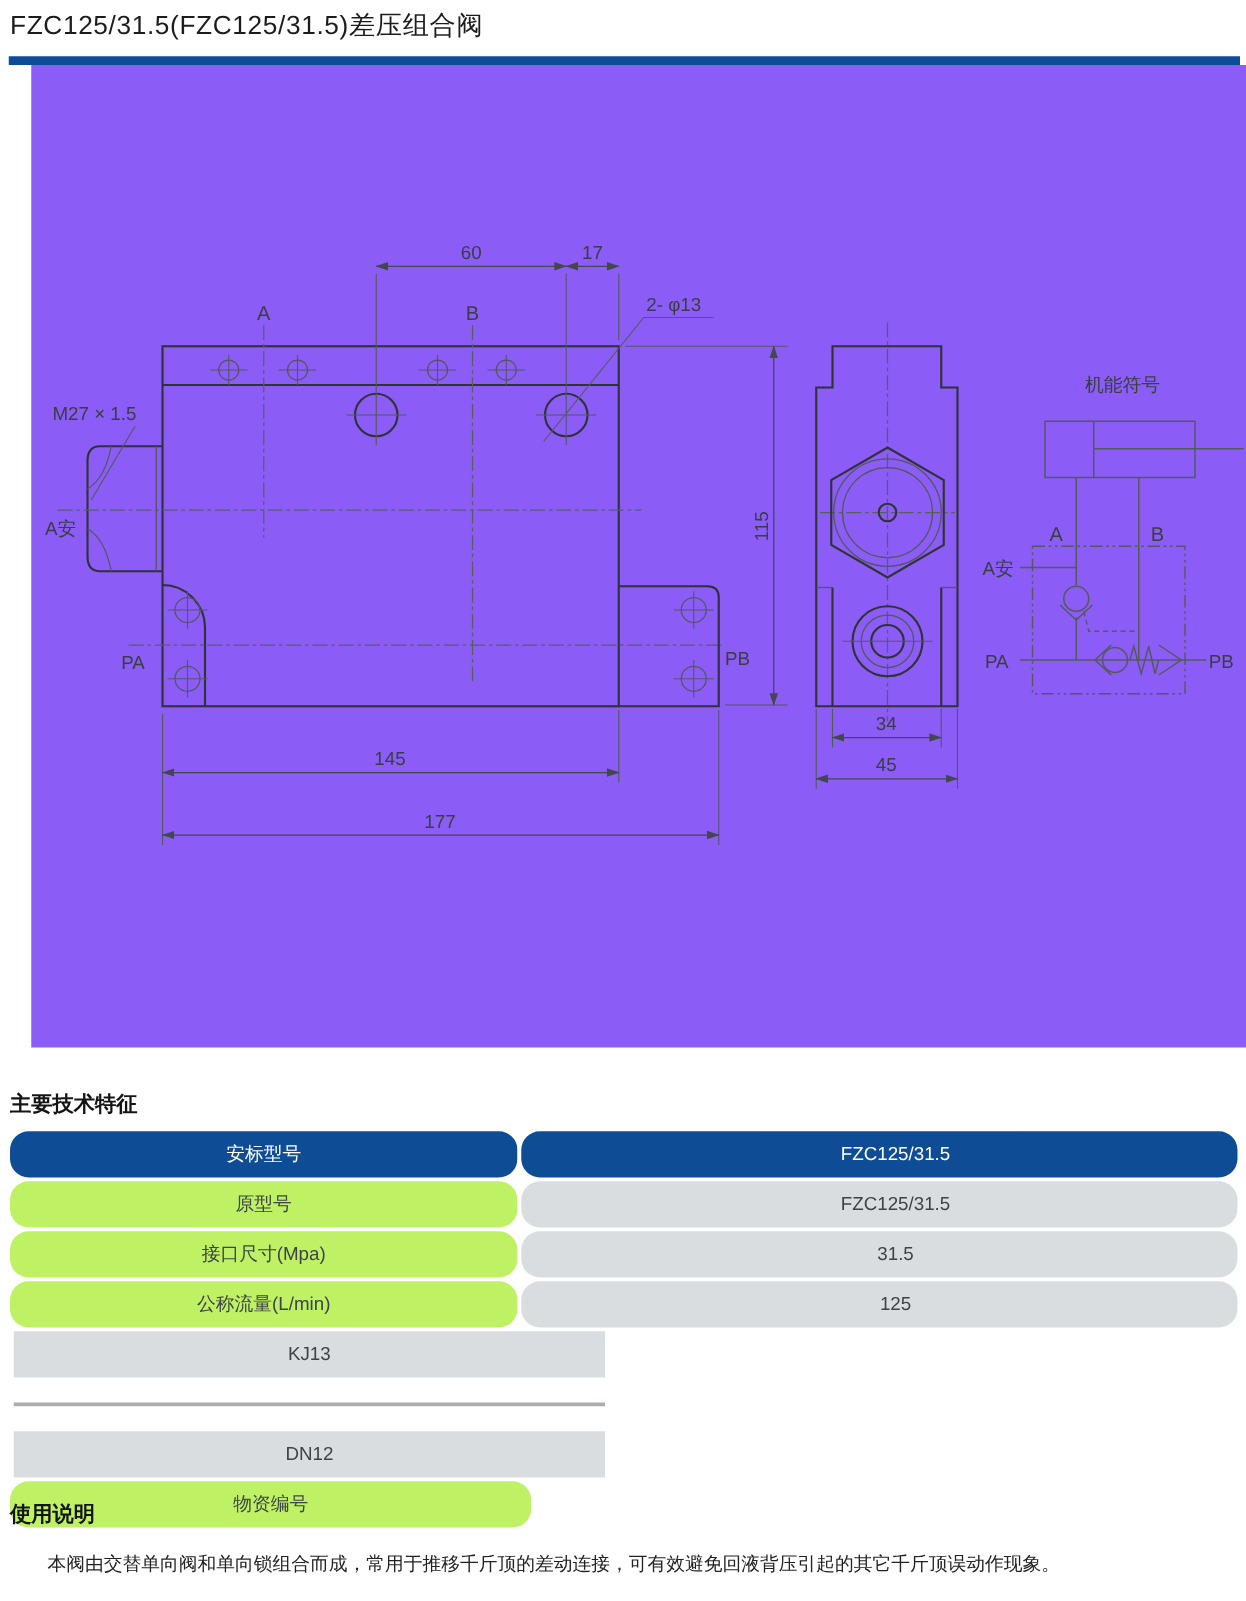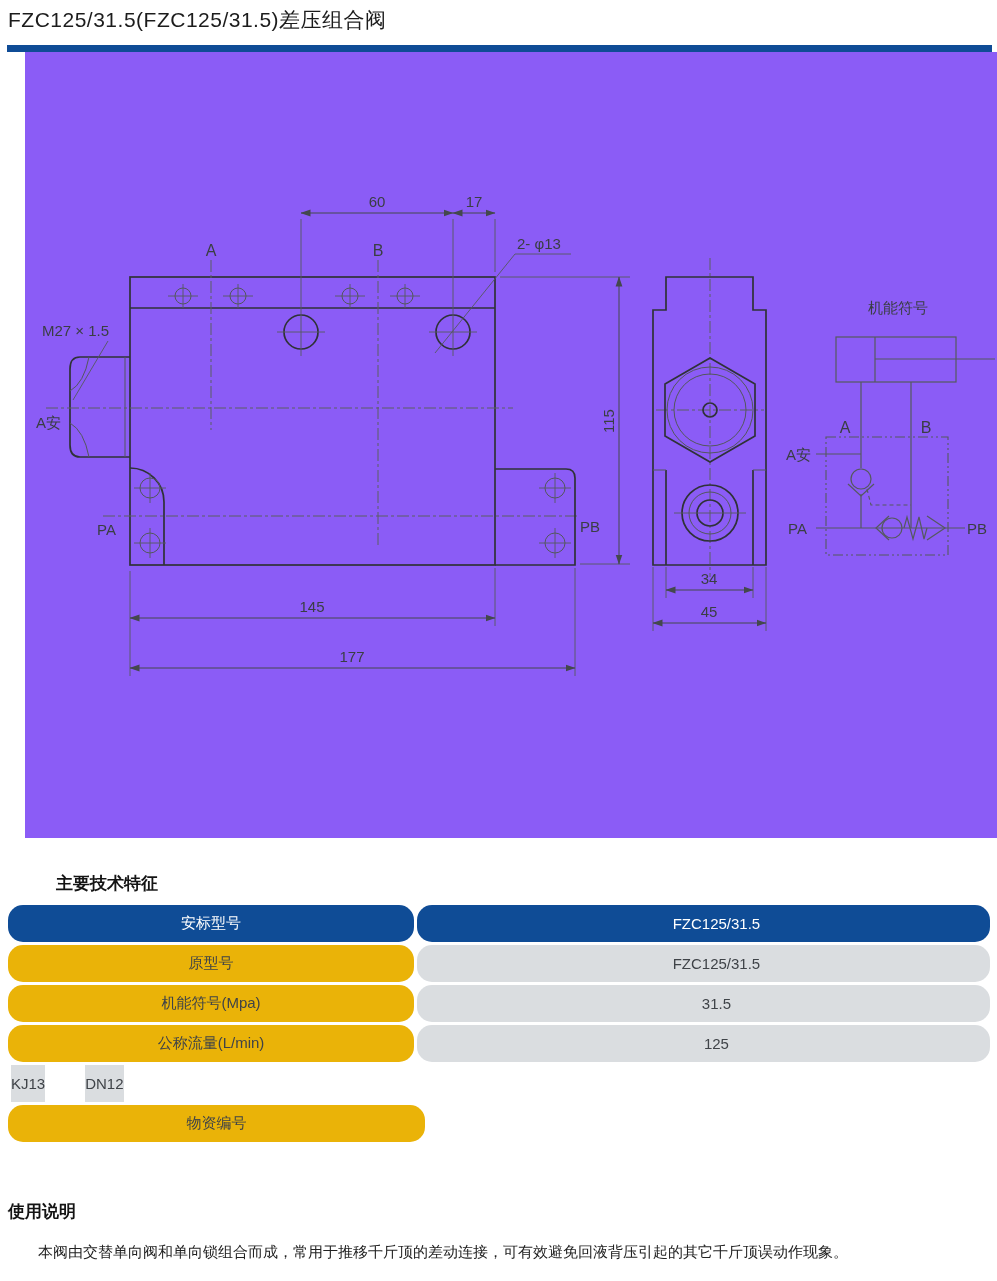--- a/index.html
+++ b/index.html
@@ -14,32 +14,32 @@
   svg .lbl-big{font-size:16px;}
   .outline{stroke:#2f3237;stroke-width:1.7;fill:none;}
   .thin{stroke:#53575c;stroke-width:1;fill:none;}
   .cl{stroke:#5a5e63;stroke-width:1;fill:none;stroke-dasharray:12 3 3 3;}
   .dim{stroke:#44484d;stroke-width:1;fill:none;}
   .ext{stroke:#55595e;stroke-width:.9;fill:none;}
   .sch{stroke:#55595e;stroke-width:1.2;fill:none;}
   .sch-dash{stroke:#55595e;stroke-width:1.1;fill:none;stroke-dasharray:4 3;}
   .sch-env{stroke:#55595e;stroke-width:1.1;fill:none;stroke-dasharray:10 3 2 3 2 3;}
   #tech-heading,#usage-heading{left:8px;font-size:17px;font-weight:600;color:#141414;}
-  #tech-heading{top:872px;margin-left:48px;}
+  #tech-heading{top:872px;}
   #usage-heading{top:1200px;}
   #spec-table{left:8px;top:905px;width:982px;}
   .t-row{display:flex;margin-bottom:3px;}
   .cell{display:flex;align-items:center;justify-content:center;font-size:15px;color:#3f4348;}
-  .cell-l{width:417px;background:#eab308;}
+  .cell-l{width:417px;background:#bef264;}
   .cell-gap{width:3px;background:#ffffff;}
   .cell-r{width:562px;background:#dadde0;padding-left:26px;}
   .h37{height:37px;border-radius:15px;}
   .t-header .cell-l,.t-header .cell-r{background:#0f4c96;color:#ffffff;}
   .merged-left{height:77px;}
-  .stack{display:flex;flex-direction:row;width:473px;gap:20px;}
+  .stack{display:flex;flex-direction:column;width:473px;gap:20px;}
   .stack .sub{height:37px;background:#dadde0;display:flex;align-items:center;justify-content:center;font-size:15px;color:#3f4348;}
   .stack .sub-div{height:3px;background:#a9aeb4;}
   #usage-text{left:8px;top:1241px;width:978px;font-size:15px;line-height:1.5;color:#222;text-indent:2em;}
 </style>
 </head>
 <body>
 
 <div class="abs" id="page-title">FZC125/31.5(FZC125/31.5)差压组合阀</div>
 
 <div class="abs" id="accent-bar"></div>
@@ -233,21 +233,21 @@
     <div class="cell cell-r h37">FZC125/31.5</div>
   </div>
 
   <div class="t-row h37">
     <div class="cell cell-l h37">原型号</div>
     <div class="cell-gap"></div>
     <div class="cell cell-r h37">FZC125/31.5</div>
   </div>
 
   <div class="t-row h37">
-    <div class="cell cell-l h37">机能符号(Mpa)</div>
+    <div class="cell cell-l h37">接口尺寸(Mpa)</div>
     <div class="cell-gap"></div>
     <div class="cell cell-r h37">31.5</div>
   </div>
 
   <div class="t-row h37">
     <div class="cell cell-l h37">公称流量(L/min)</div>
     <div class="cell-gap"></div>
     <div class="cell cell-r h37">125</div>
   </div>
 

